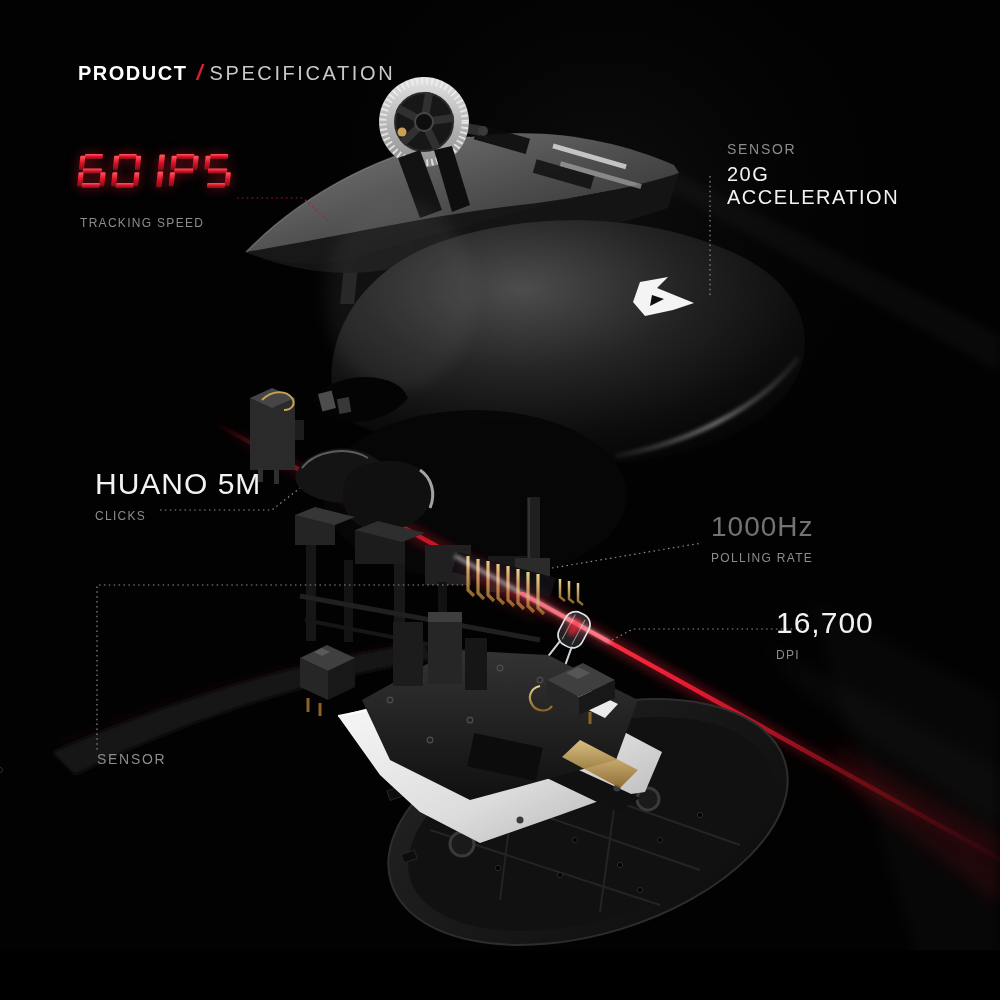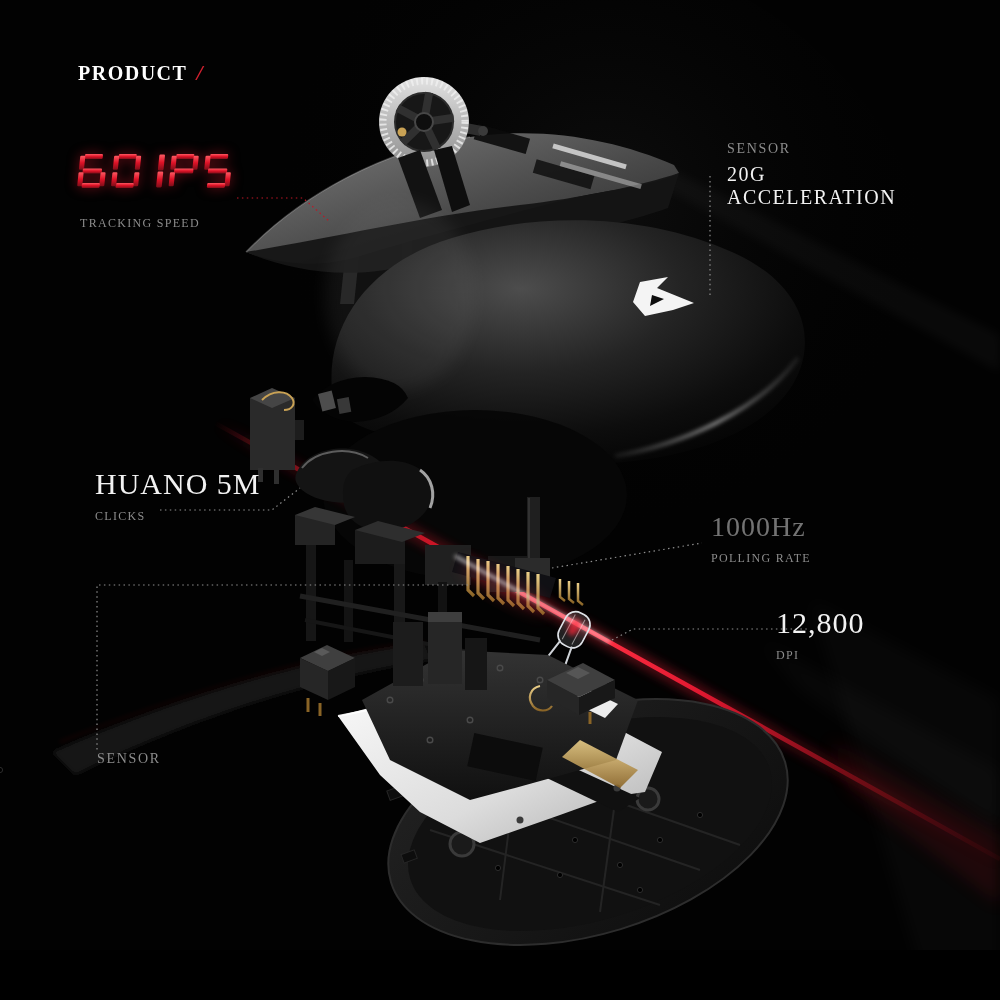--- a/index.html
+++ b/index.html
@@ -1,17 +1,17 @@
 <!DOCTYPE html>
 <html><head>
 <meta charset="utf-8">
 <style>
   html,body{margin:0;padding:0;background:#000;}
   .stage{position:relative;width:1000px;height:950px;background:#020202;overflow:hidden;
-         font-family:Liberation Serif, serif;color:#f1f1f1;}
+         font-family:Liberation Sans, sans-serif;color:#f1f1f1;}
   .stage svg.art{position:absolute;left:0;top:0;}
   .label{position:absolute;white-space:nowrap;}
   .value{font-size:30px;letter-spacing:1px;color:#f2f2f2;text-align:right;}
   .value-sm{font-size:28px;letter-spacing:1px;color:#737373;}
   .accel-line{font-size:20px;letter-spacing:1.5px;color:#f2f2f2;line-height:1.14;}
   .caption{font-size:12px;letter-spacing:1.3px;color:#8c8c8c;margin-top:8px;}
   .eyebrow{font-size:14px;letter-spacing:1.7px;color:#8c8c8c;margin-bottom:6px;}
   .title{position:absolute;left:78px;top:60px;display:flex;align-items:baseline;}
   .title .brand{font-size:20px;font-weight:bold;letter-spacing:1.5px;color:#ffffff;}
   .title .slash{font-size:22px;font-weight:bold;font-style:italic;color:#d2202f;margin:0 7px 0 9px;}
@@ -310,20 +310,21 @@
     <polyline points="160,510 272,510 300,488" stroke="#8f8f8f" stroke-dasharray="1.5 3.4"></polyline>
     <polyline points="552,568 702,543" stroke="#8f8f8f" stroke-dasharray="1.5 3.4"></polyline>
     <polyline points="612,640 633,629 810,629" stroke="#8f8f8f" stroke-dasharray="1.5 3.4"></polyline>
     <polyline points="468,585 97,585 97,752" stroke="#8f8f8f" stroke-dasharray="1.5 3.4"></polyline>
   </g>
 </svg>
 
 <div class="title">
   <span class="brand">PRODUCT</span>
   <span class="slash">/</span>
+  <span class="section">SPECIFICATION</span>
 </div>
 
 <svg class="lcd" width="158" height="34" viewBox="-4 0 140 30" preserveAspectRatio="none">
   <defs>
     <linearGradient id="lcdg" x1="0" y1="0" x2="0" y2="1">
       <stop offset="0%" stop-color="#ff5a63"></stop>
           <stop offset="50%" stop-color="#de1227"></stop>
           <stop offset="100%" stop-color="#7e0e19"></stop>
     </linearGradient>
   </defs>
@@ -366,21 +367,21 @@
   <div class="value">HUANO 5M</div>
   <div class="caption">CLICKS</div>
 </div>
 
 <div class="label" style="left:711px;top:511px;">
   <div class="value-sm">1000Hz</div>
   <div class="caption">POLLING RATE</div>
 </div>
 
 <div class="label" style="left:776px;top:606px;">
-  <div class="value">12,800</div>
+  <div class="value">16,700</div>
   <div class="caption">DPI</div>
 </div>
 
 <div class="label" style="left:97px;top:751px;">
   <div class="eyebrow">SENSOR</div>
 </div>
 
 </div>
 
 </body></html>

